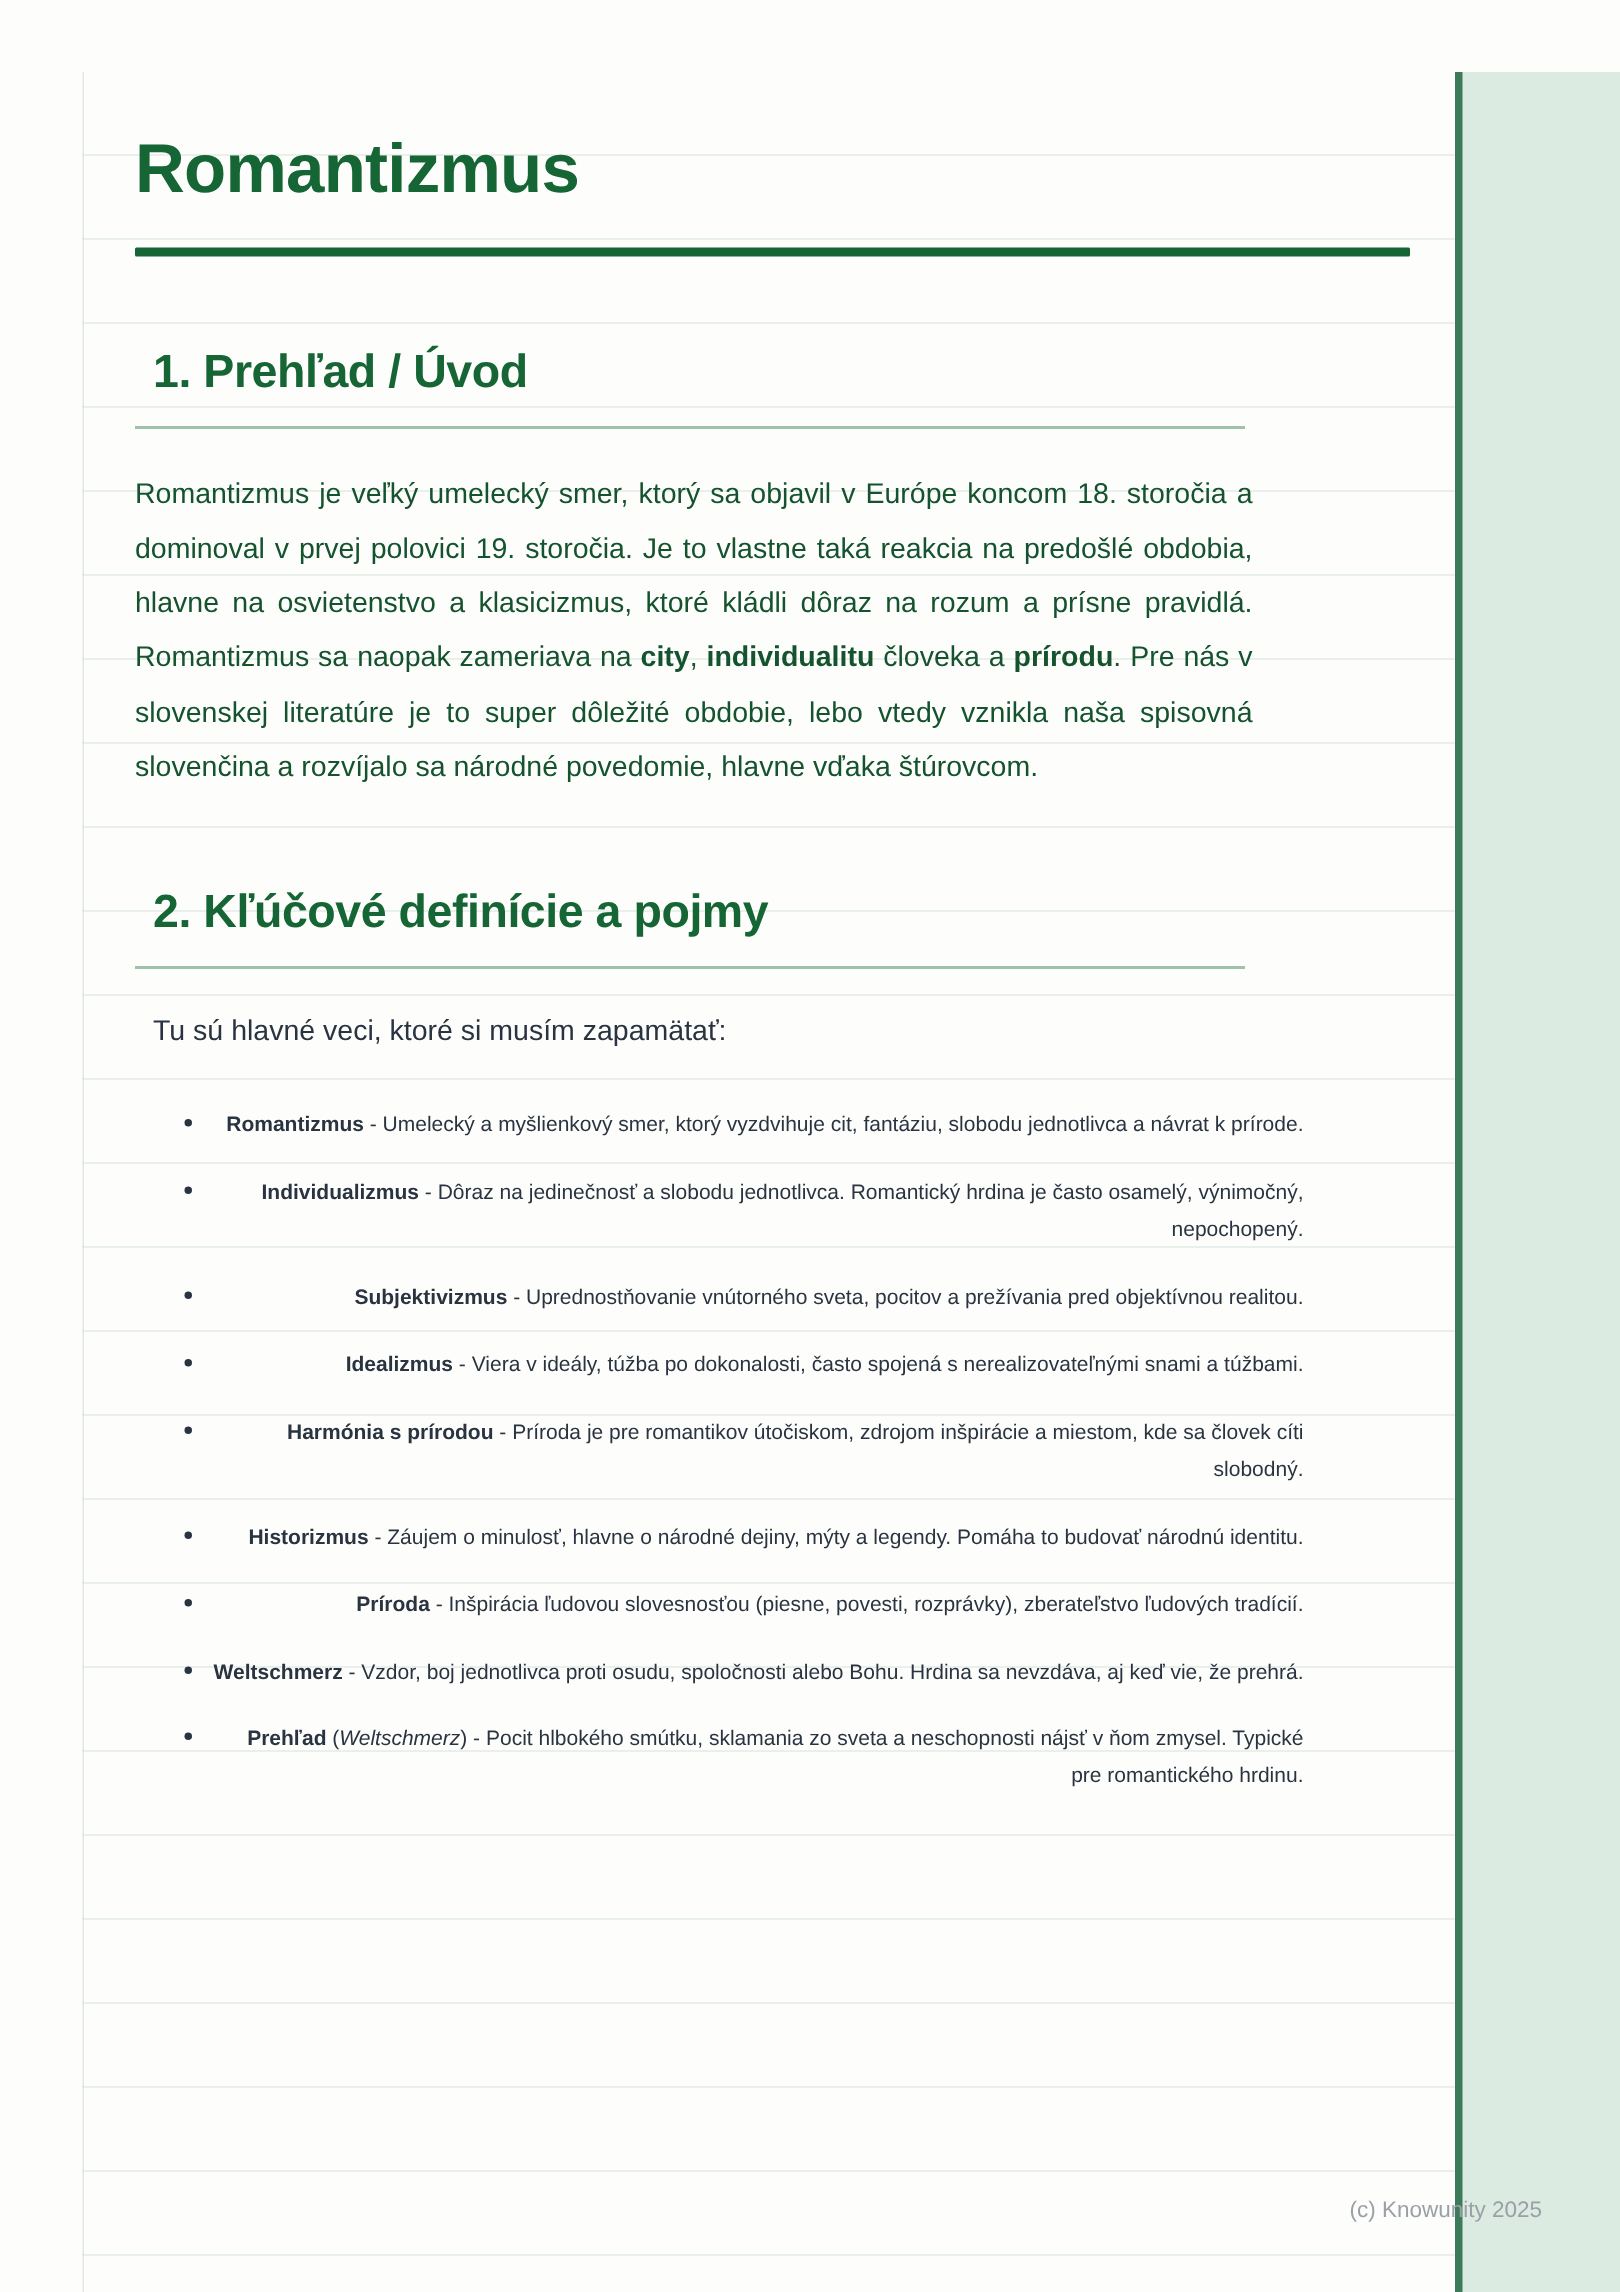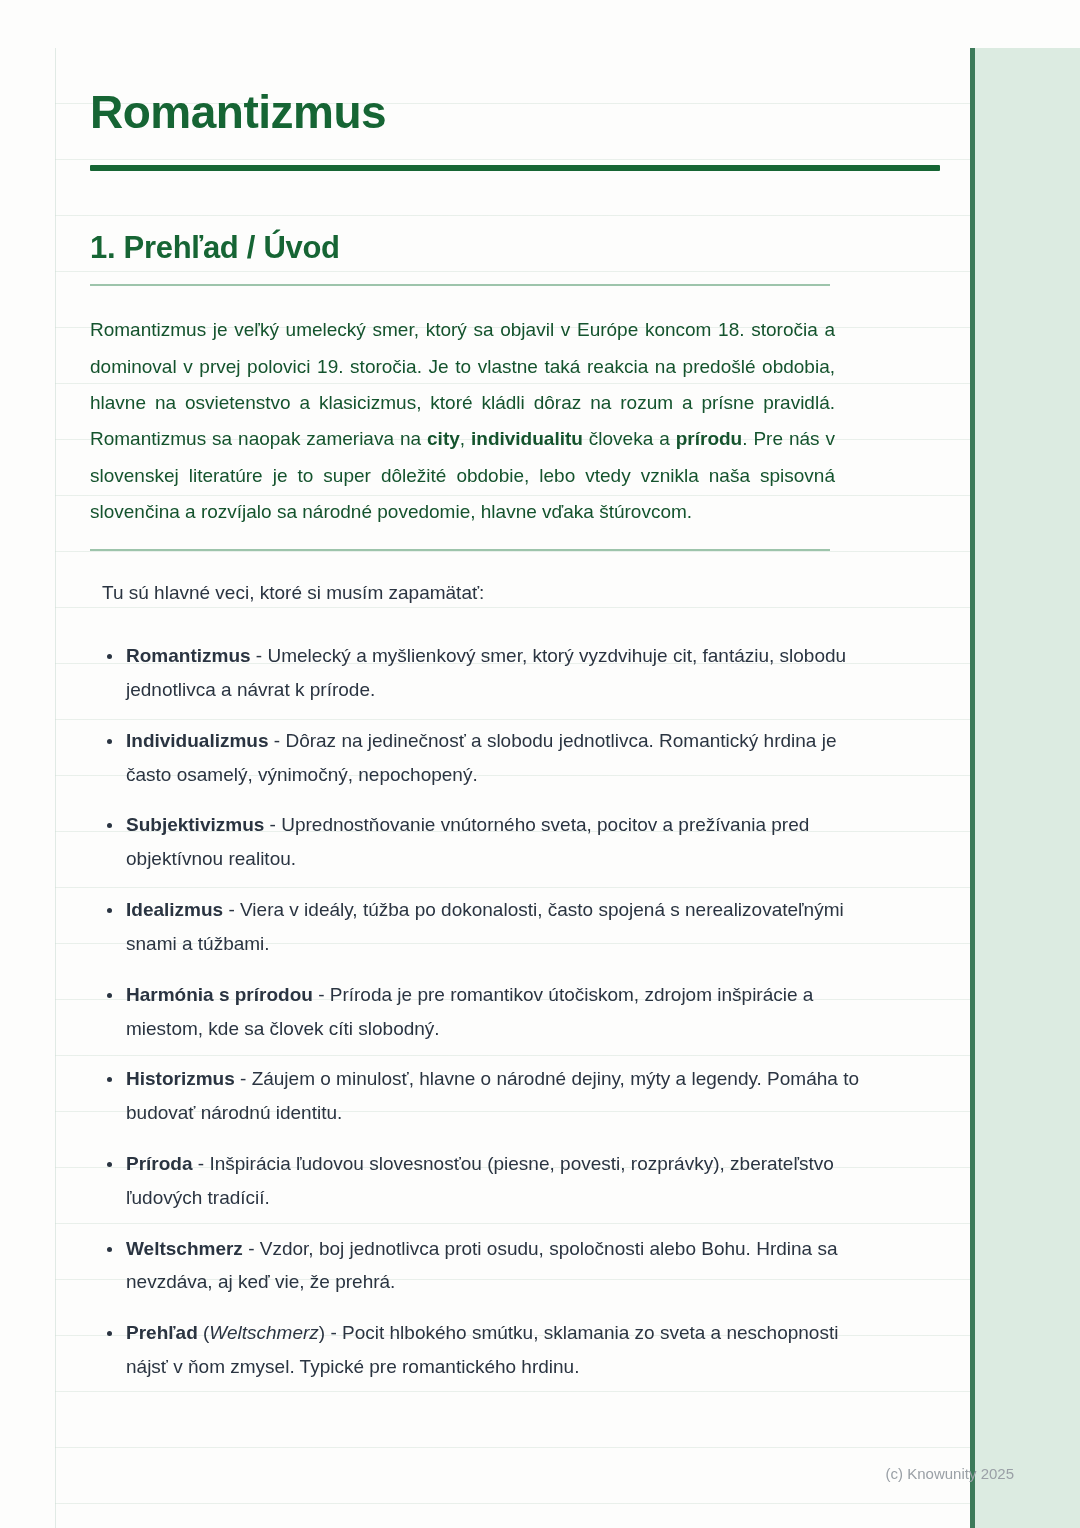--- a/index.html
+++ b/index.html
@@ -55,21 +55,21 @@
     letter-spacing: -0.5px;
   }
   .rule-thick {
     margin-top: 26px;
     width: 850px;
     height: 6px;
     background: #166534;
     border-radius: 1px;
   }
   h2.heading {
-    margin: 58px 0 0 0;
+    margin: 58px 0 0 12px;
     font-size: 31px;
     line-height: 1.2;
     font-weight: 800;
     color: #166534;
     letter-spacing: -0.3px;
   }
   .rule-thin {
     margin-top: 18px;
     width: 740px;
     height: 2px;
@@ -92,31 +92,32 @@
   }
   .bold { font-weight: 700; }
   .italic { font-style: italic; }
   ul.defs {
     margin: 30px 0 0 0;
     padding: 0 0 0 34px;
     width: 745px;
     list-style: disc outside;
   }
   ul.defs li {
-    margin: 0 0 17px 0;
+    margin: 0 0 17px 16px;
     padding-left: 2px;
-    font-size: 19px;
+    font-size: 14px;
     line-height: 1.78;
     color: #2a3441;
+    text-align: right;
   }
   ul.defs li::marker { color: #2a3441; font-size: 17px; }
   .term { font-weight: 700; }
   .footer {
     position: absolute;
-    right: 66px;
+    right: 52px;
     bottom: 46px;
     font-size: 15px;
     color: #9aa0a6;
     z-index: 2;
   }
 </style>
 </head>
 <body>
 
 <div id="screen">
@@ -127,20 +128,21 @@
     <h1 class="title">Romantizmus</h1>
     <div class="rule-thick"></div>
 
     <section>
       <h2 class="heading">1. Prehľad / Úvod</h2>
       <div class="rule-thin"></div>
       <p class="para"><span>Romantizmus je veľký umelecký smer, ktorý sa objavil v Európe koncom 18. storočia a dominoval v prvej polovici 19. storočia. Je to vlastne taká reakcia na predošlé obdobia, hlavne na osvietenstvo a klasicizmus, ktoré kládli dôraz na rozum a prísne pravidlá. Romantizmus sa naopak zameriava na </span><span class="bold">city</span><span>, </span><span class="bold">individualitu</span><span> človeka a </span><span class="bold">prírodu</span><span>. Pre nás v slovenskej literatúre je to super dôležité obdobie, lebo vtedy vznikla naša spisovná slovenčina a rozvíjalo sa národné povedomie, hlavne vďaka štúrovcom.</span></p>
     </section>
 
     <section>
+      <h2 class="heading">2. Kľúčové definície a pojmy</h2>
       <div class="rule-thin"></div>
       <p class="intro">Tu sú hlavné veci, ktoré si musím zapamätať:</p>
 
       <ul class="defs">
         <li><span class="term">Romantizmus</span><span> - Umelecký a myšlienkový smer, ktorý vyzdvihuje cit, fantáziu, slobodu jednotlivca a návrat k prírode.</span></li>
         <li><span class="term">Individualizmus</span><span> - Dôraz na jedinečnosť a slobodu jednotlivca. Romantický hrdina je často osamelý, výnimočný, nepochopený.</span></li>
         <li><span class="term">Subjektivizmus</span><span> - Uprednostňovanie vnútorného sveta, pocitov a prežívania pred objektívnou realitou.</span></li>
         <li><span class="term">Idealizmus</span><span> - Viera v ideály, túžba po dokonalosti, často spojená s nerealizovateľnými snami a túžbami.</span></li>
         <li><span class="term">Harmónia s prírodou</span><span> - Príroda je pre romantikov útočiskom, zdrojom inšpirácie a miestom, kde sa človek cíti slobodný.</span></li>
         <li><span class="term">Historizmus</span><span> - Záujem o minulosť, hlavne o národné dejiny, mýty a legendy. Pomáha to budovať národnú identitu.</span></li>

